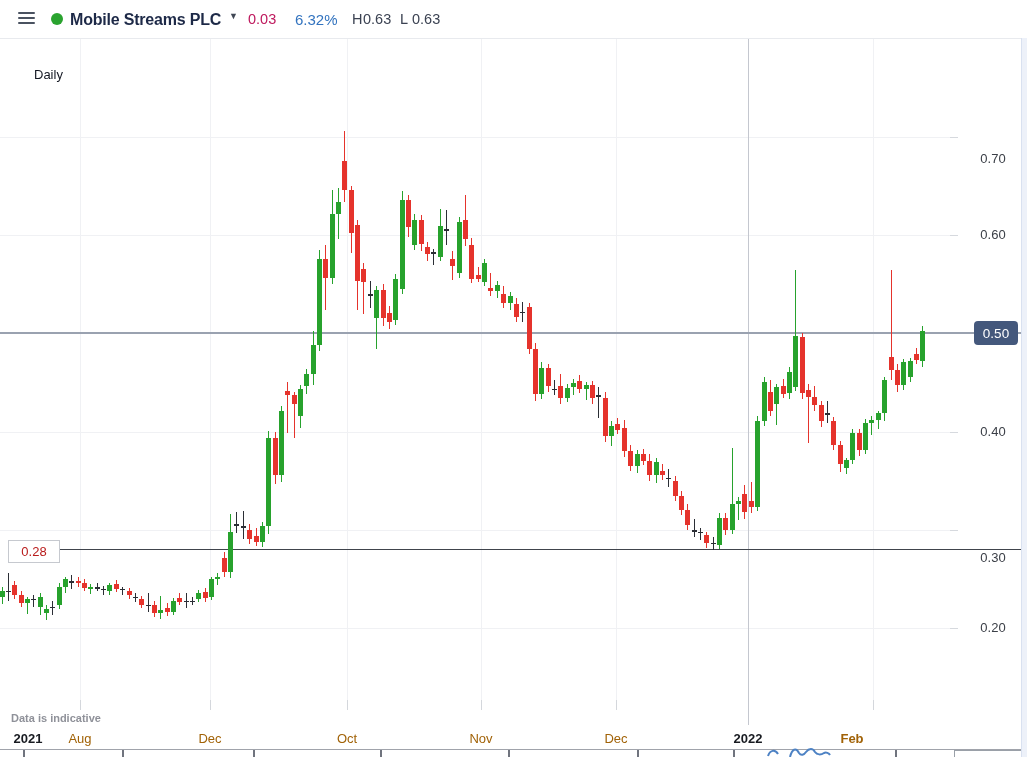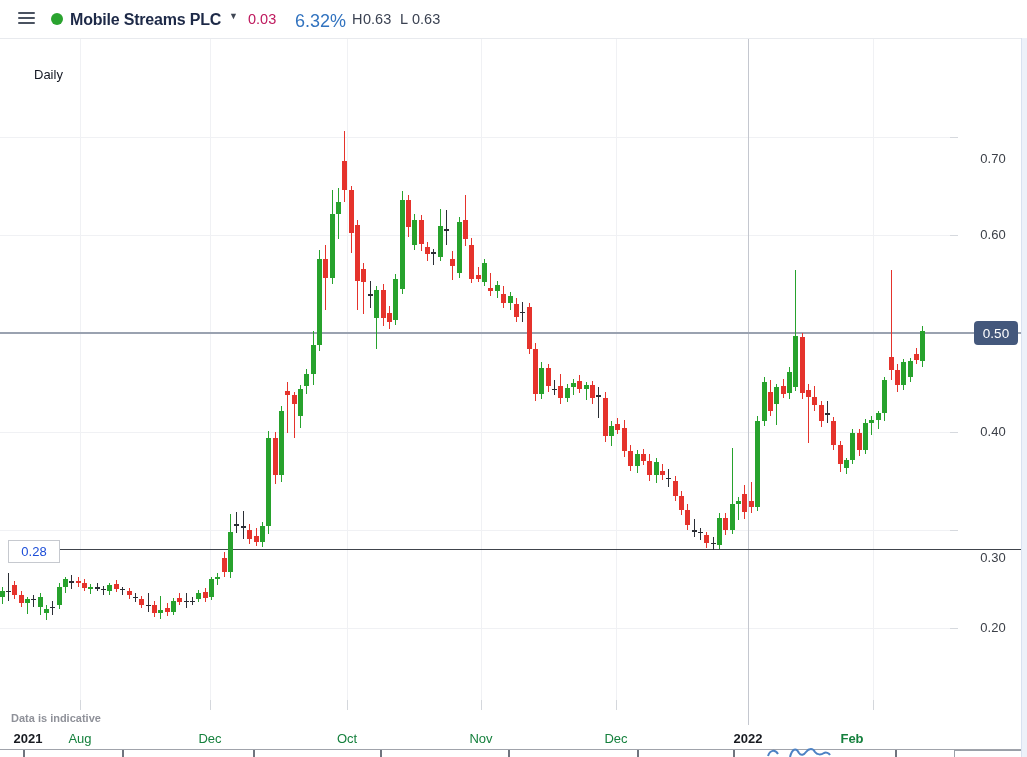--- a/index.html
+++ b/index.html
@@ -7,43 +7,43 @@
          font-family:"Liberation Sans",sans-serif;background:#fff;}
   
   .header{position:absolute;left:0;top:0;width:1027px;height:38px;background:#fff;z-index:40;padding-left:8px;}
   .header span{position:absolute;top:11px;white-space:nowrap;}
   .burger{position:absolute;left:18px;top:12px;width:17px;height:13px;cursor:pointer;}
   .burger i{display:block;height:2px;background:#4a5260;margin-bottom:3px;border-radius:1px;}
   .dot{position:absolute;left:51px;top:13px;width:12px;height:12px;border-radius:50%;}
   .title{left:70px;top:9px;font-size:16px;font-weight:bold;color:#1d2947;letter-spacing:-0.2px;cursor:pointer;}
   .caret{left:229px;top:12px;font-size:9px;color:#3f4654;cursor:pointer;}
   .chg{left:248px;font-size:14.5px;}
-  .pct{left:295px;font-size:18px;}
+  .pct{left:295px;font-size:15px;}
   .hl{font-size:14.5px;color:#3b4252;}
   .hlab{left:352px;} .hval{left:363px;} .llab{left:400px;} .lval{left:412px;}
   
   .topline{position:absolute;left:0;top:38px;width:1027px;height:1px;background:#e8eaee;}
   .interval{position:absolute;left:34px;top:67px;font-size:13px;color:#131722;}
   .note{position:absolute;left:11px;top:712px;font-size:11px;color:#8f9199;font-weight:bold;}
   .gridh{position:absolute;left:0;width:950px;height:1px;background:#f0f1f4;}
   .gridv{position:absolute;top:39px;width:1px;height:661px;background:#f0f1f4;}
   .gridv.year{background:#c4c7cf;height:686px;}
   .tickv{position:absolute;top:700px;width:1px;height:10px;background:#d4d7dc;}
   .ptick{position:absolute;left:950px;width:8px;height:1px;background:#d6d9de;}
   .price-label{position:absolute;left:969px;width:48px;text-align:center;
                font-size:13px;color:#3c4048;}
   .time-label{position:absolute;top:731px;width:56px;text-align:center;
-              font-size:13px;color:#15803d;}
+              font-size:13px;color:#a16207;}
   .time-label.year{color:#181b21;font-weight:600;}
   
   .cur-line{position:absolute;left:0;top:332px;width:1021px;height:2px;background:#9aa2b0;z-index:10;}
   .sup-line{position:absolute;left:57px;top:549px;width:964px;height:1px;background:#40444c;z-index:10;}
   .sup-box{position:absolute;left:8px;top:540px;width:50px;height:21px;background:#fff;
            border:1px solid #c6c9cf;z-index:12;display:flex;align-items:center;justify-content:center;
-           font-size:13px;color:#1d4ed8;}
+           font-size:13px;color:#b91c1c;}
   .badge{position:absolute;left:974px;top:321px;width:44px;height:24px;border-radius:4px;
          display:flex;align-items:center;justify-content:center;
          font-size:13.5px;color:#fff;z-index:30;}
   svg.candles{position:absolute;left:0;top:0;z-index:20;cursor:crosshair;}
   
   .bstrip-line{position:absolute;left:0;top:749px;width:1021px;height:1px;background:#a0a3ab;}
   .bstick{position:absolute;top:750px;width:1.5px;height:7px;background:#70747e;}
   .bsbox{position:absolute;left:954px;top:750px;width:68px;height:12px;border:1px solid #9aa0a8;background:#fff;}
   .squiggle{position:absolute;left:760px;top:746px;z-index:25;}
   

